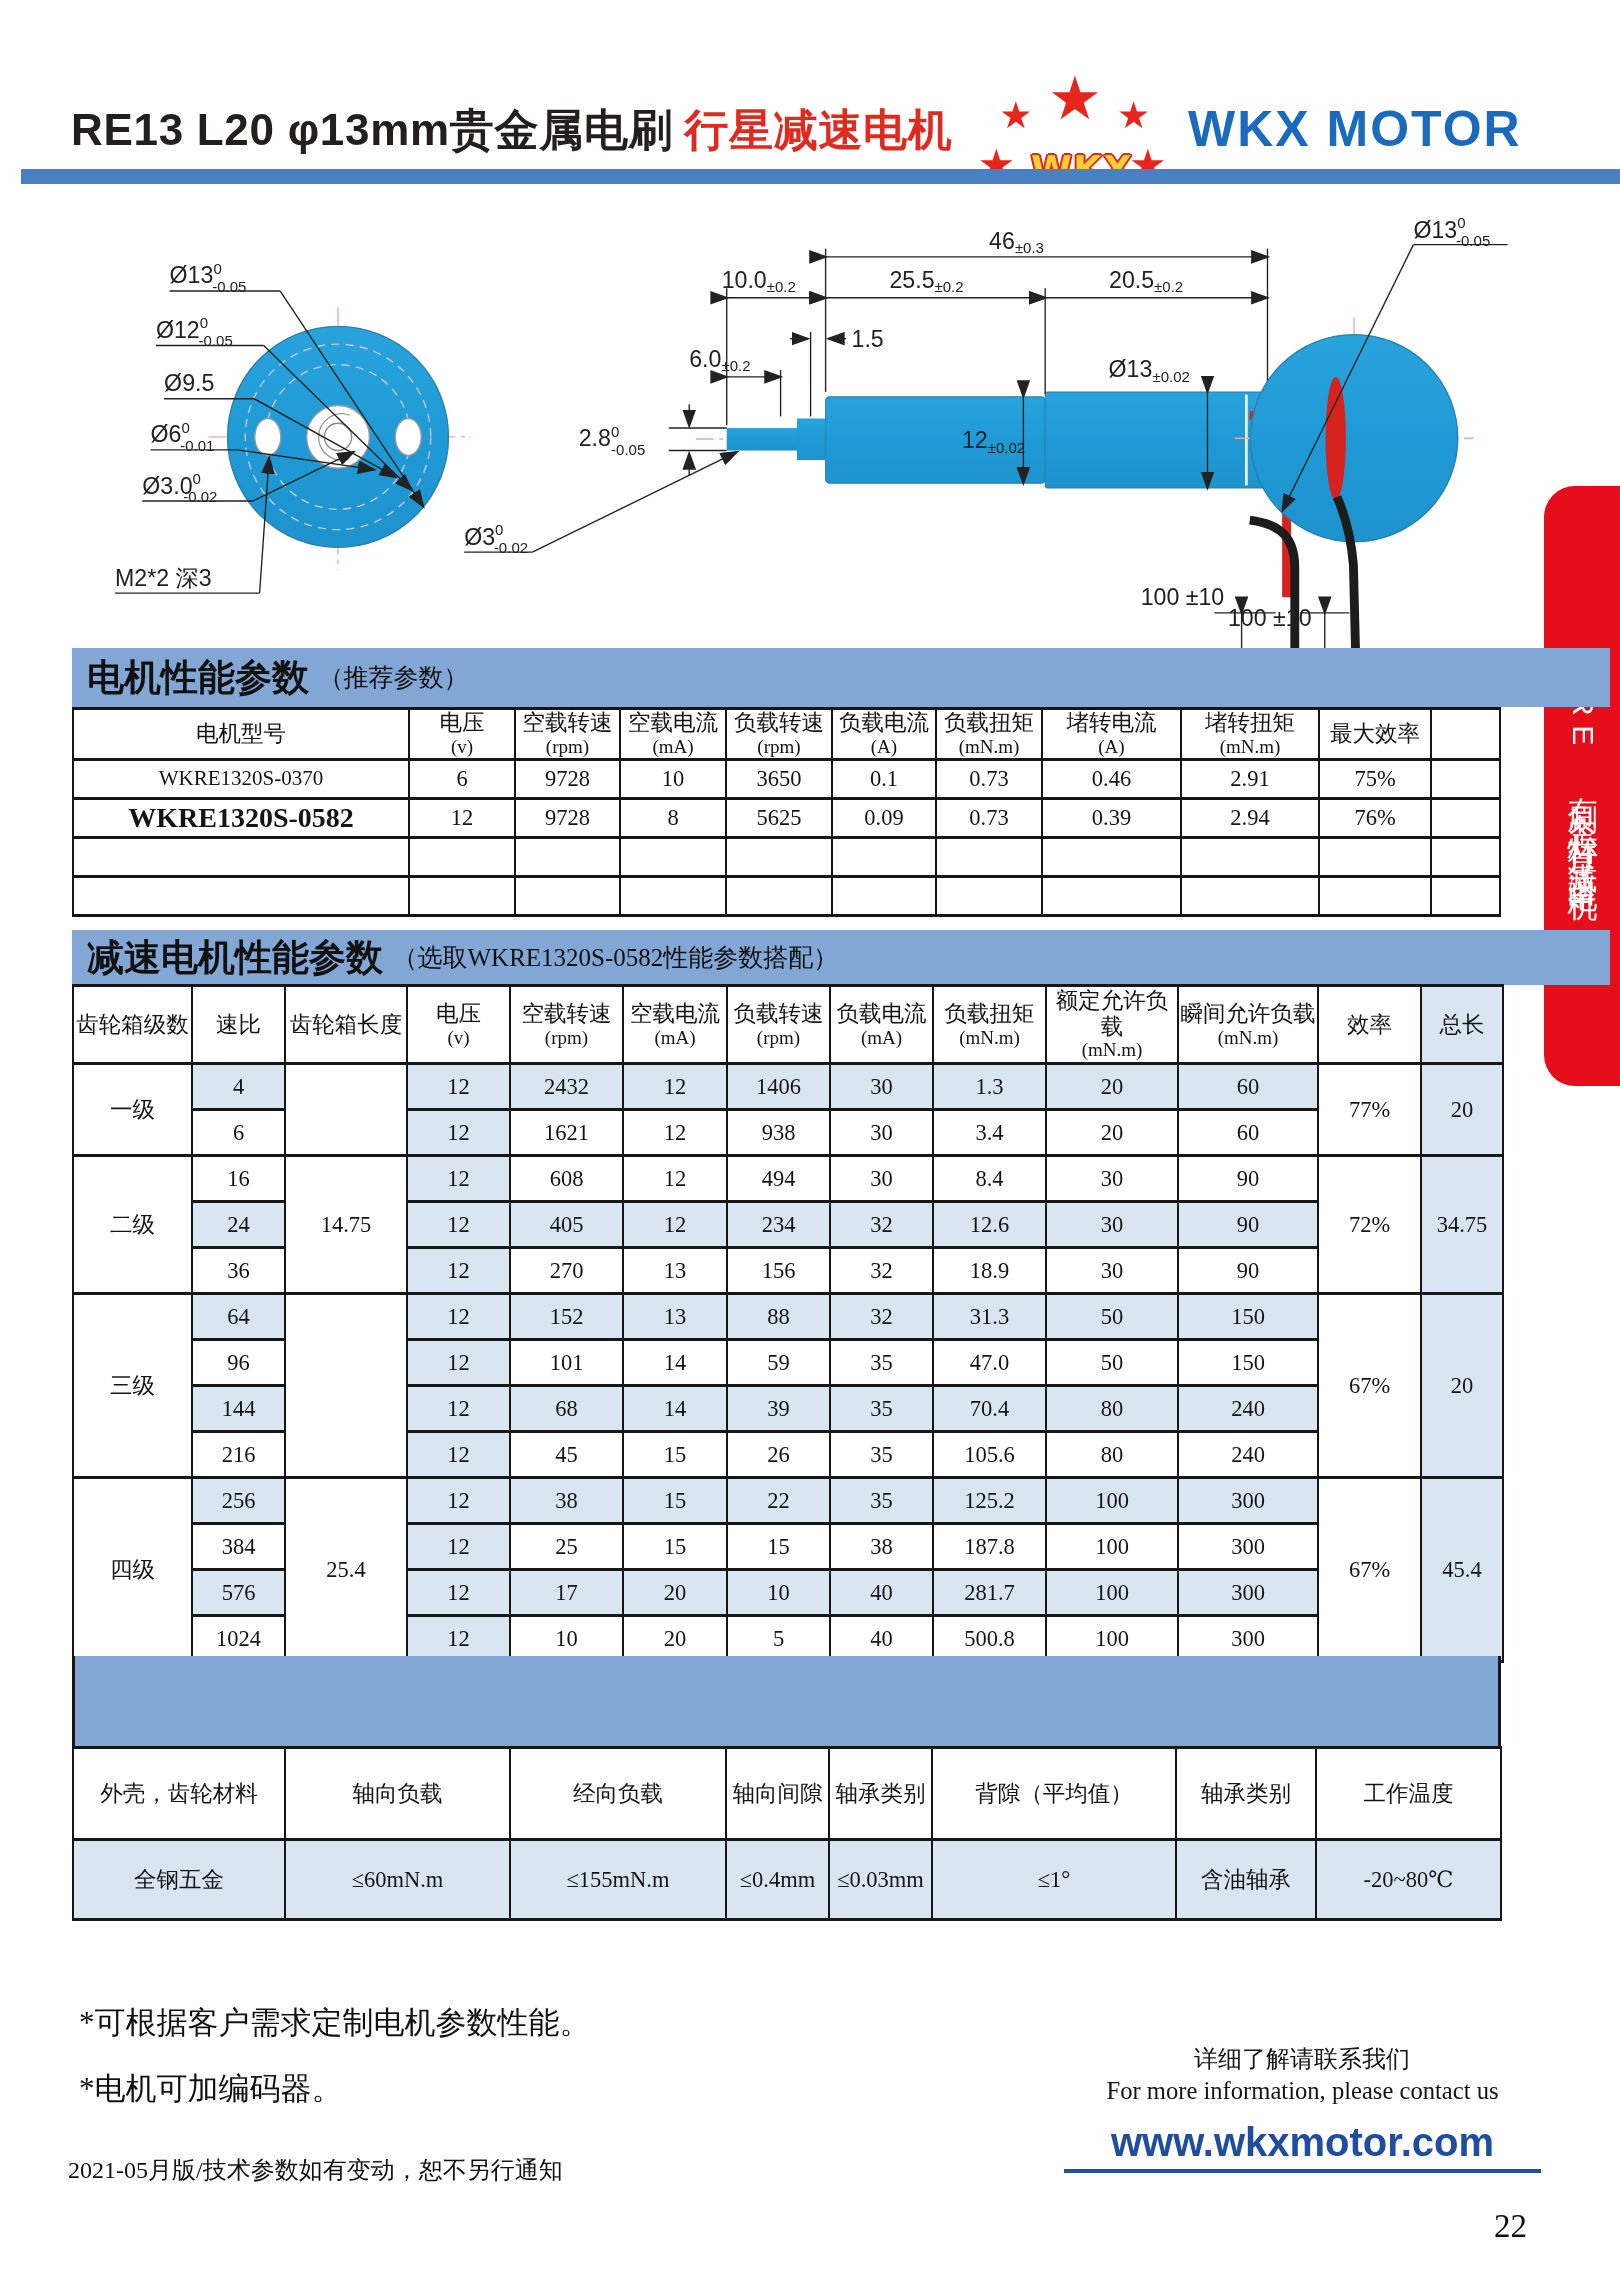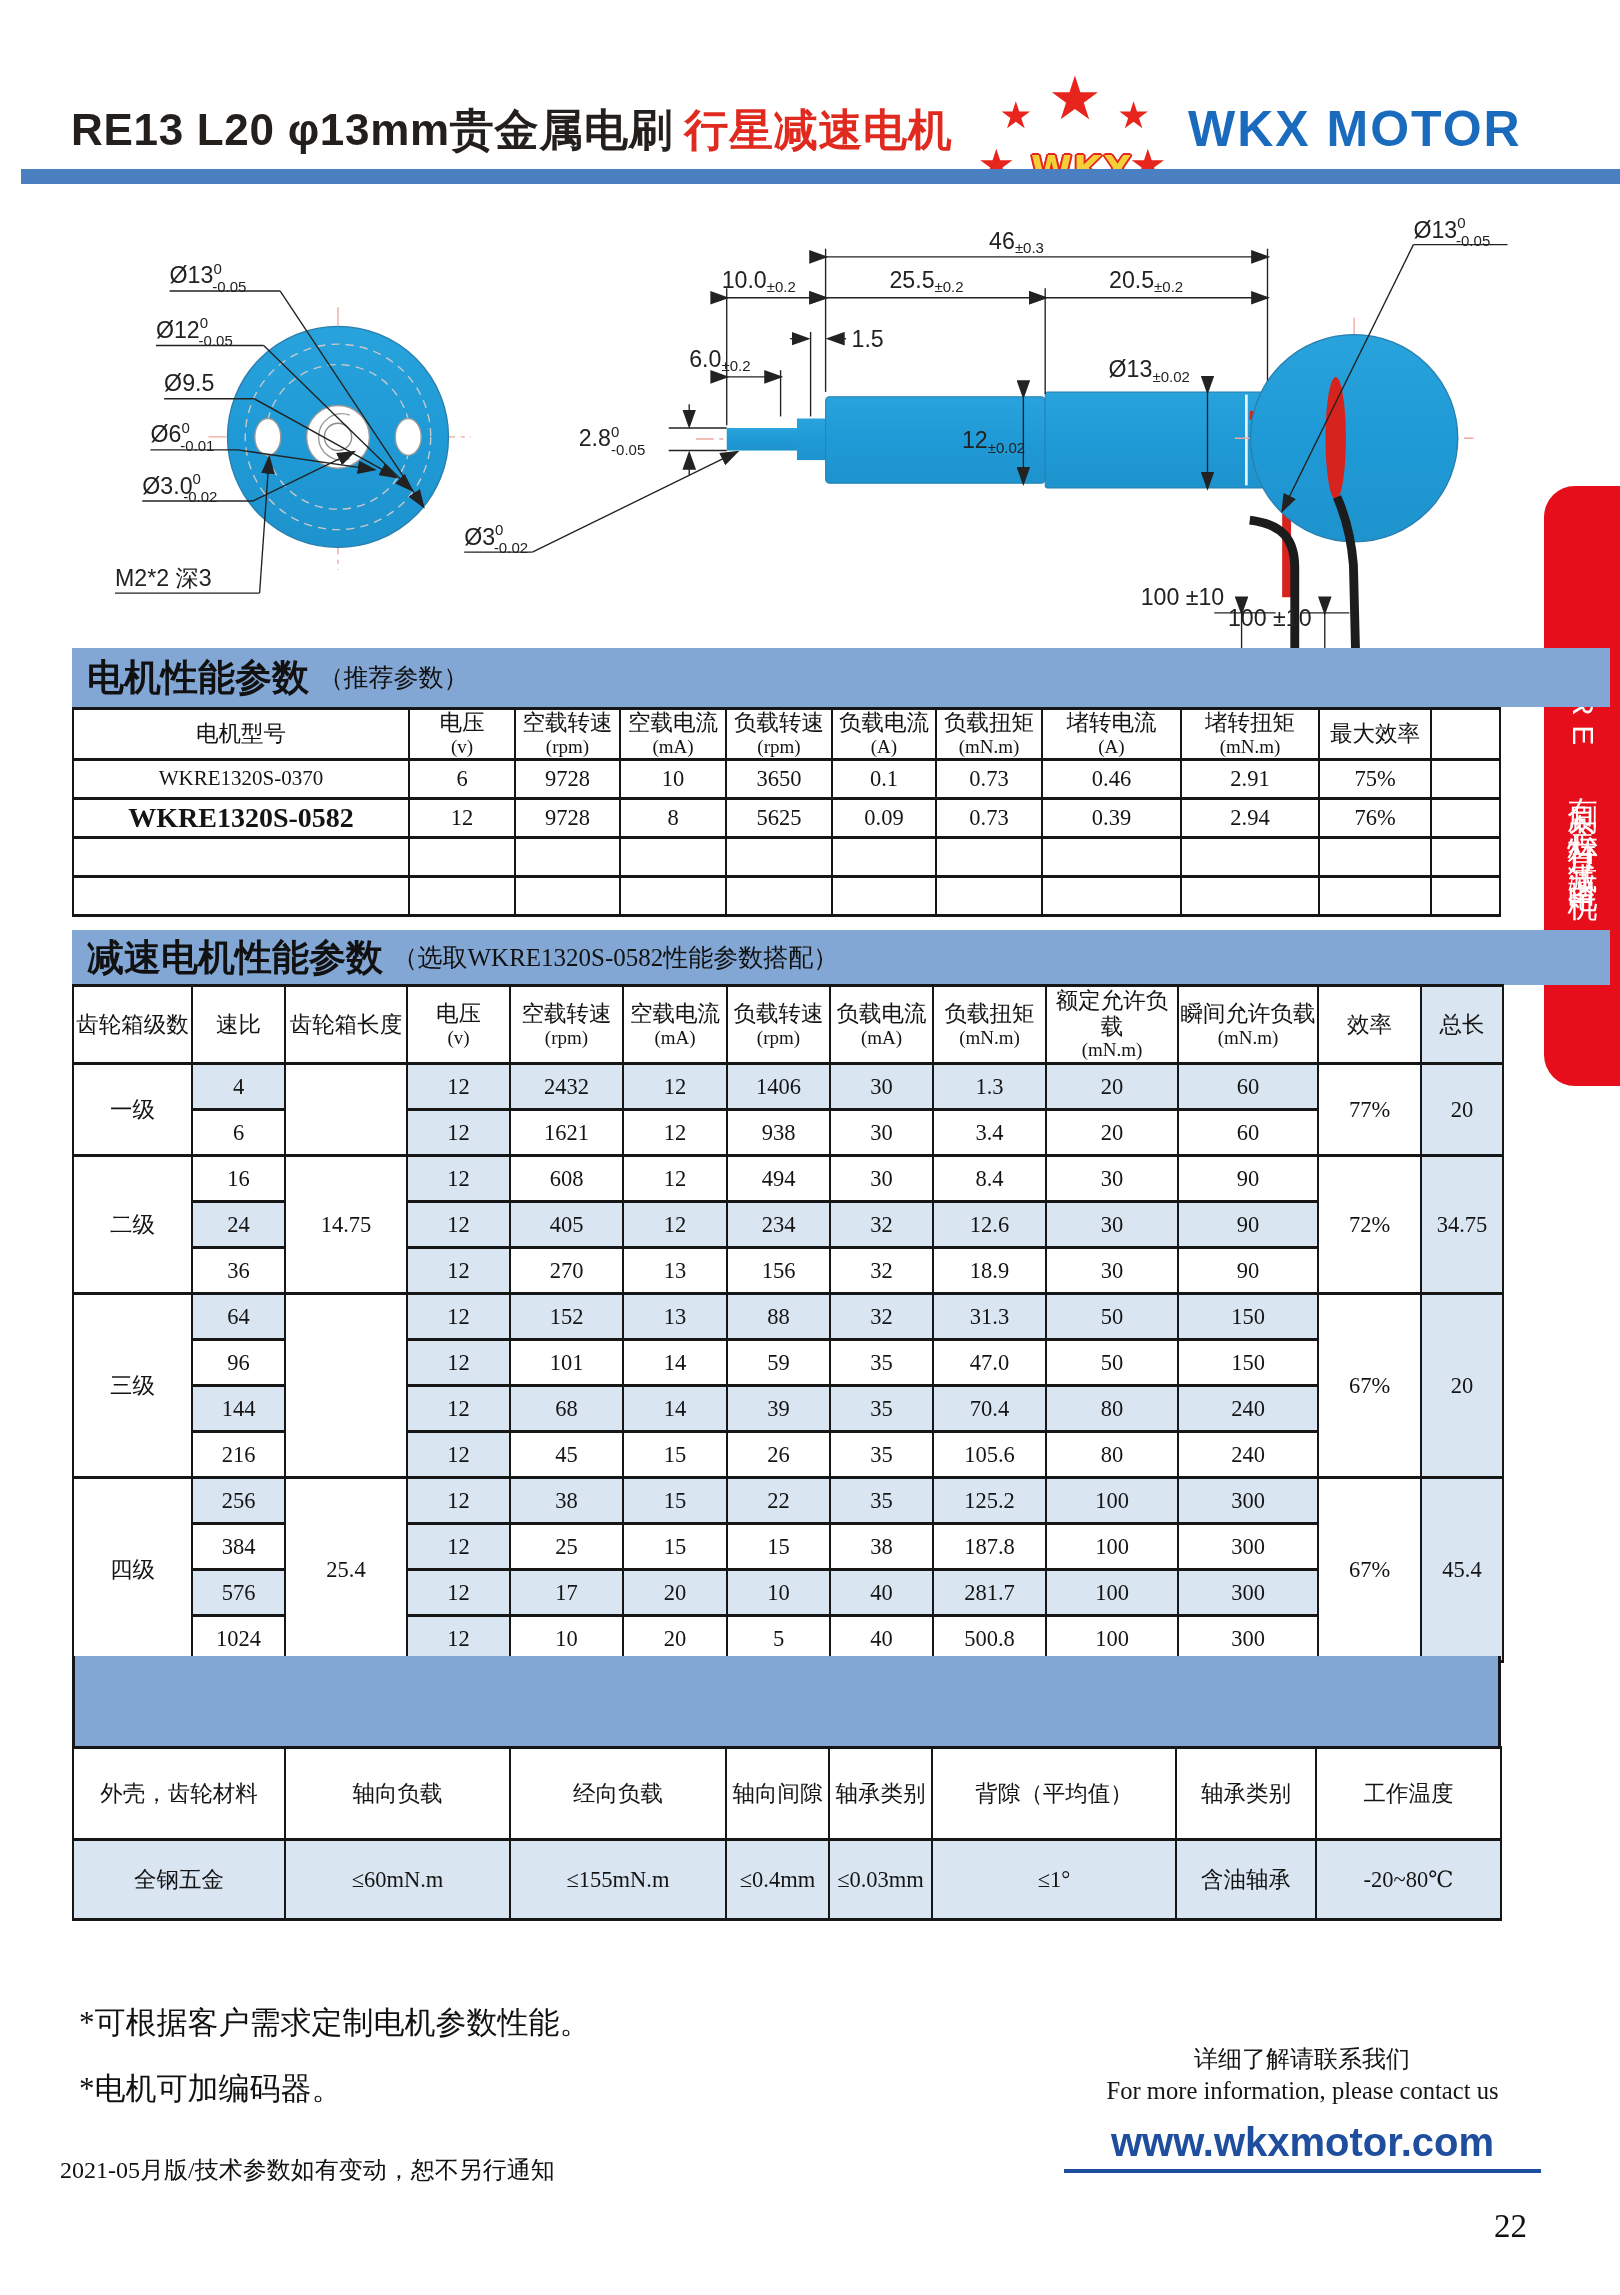--- a/index.html
+++ b/index.html
@@ -43,21 +43,21 @@
   .dt th,.dt td{border:2px solid #161616;border-top-width:3.4px;border-bottom-width:3.4px;
       text-align:center;vertical-align:middle;padding:0;font-size:22.5px;font-weight:normal;overflow:hidden;}
   .dt thead th{line-height:1.15;}
   .hu{font-size:19px;}
   .sh{background:#d9e5f1;}
   .low{vertical-align:bottom;padding-bottom:2.7px;}
   .blueband{position:absolute;left:72px;top:1656px;width:1429px;height:90px;background:#82a7d4;
             border-left:3.4px solid #161616;border-right:3.4px solid #161616;box-sizing:border-box;}
   
   .note{position:absolute;left:79px;font-size:31px;color:#111;}
-  .ver{position:absolute;left:60px;top:2154px;font-size:24px;color:#111;}
+  .ver{position:absolute;left:68px;top:2154px;font-size:24px;color:#111;}
   .contact-cn{position:absolute;left:1159px;top:2043px;width:286px;text-align:center;font-size:24px;}
   .contact-en{position:absolute;left:1064px;top:2077px;width:477px;text-align:center;font-size:24.6px;}
   .website{position:absolute;left:1064px;top:2120px;width:477px;text-align:center;
            font-family:"Liberation Sans","DejaVu Sans",sans-serif;font-weight:bold;font-size:40px;color:#1f4e9f;
            border-bottom:4.1px solid #1f4e9f;padding-bottom:4.1px;}
   .pageno{position:absolute;left:1494px;top:2208px;font-size:33px;color:#111;}
 </style>
 </head>
 <body>
 

